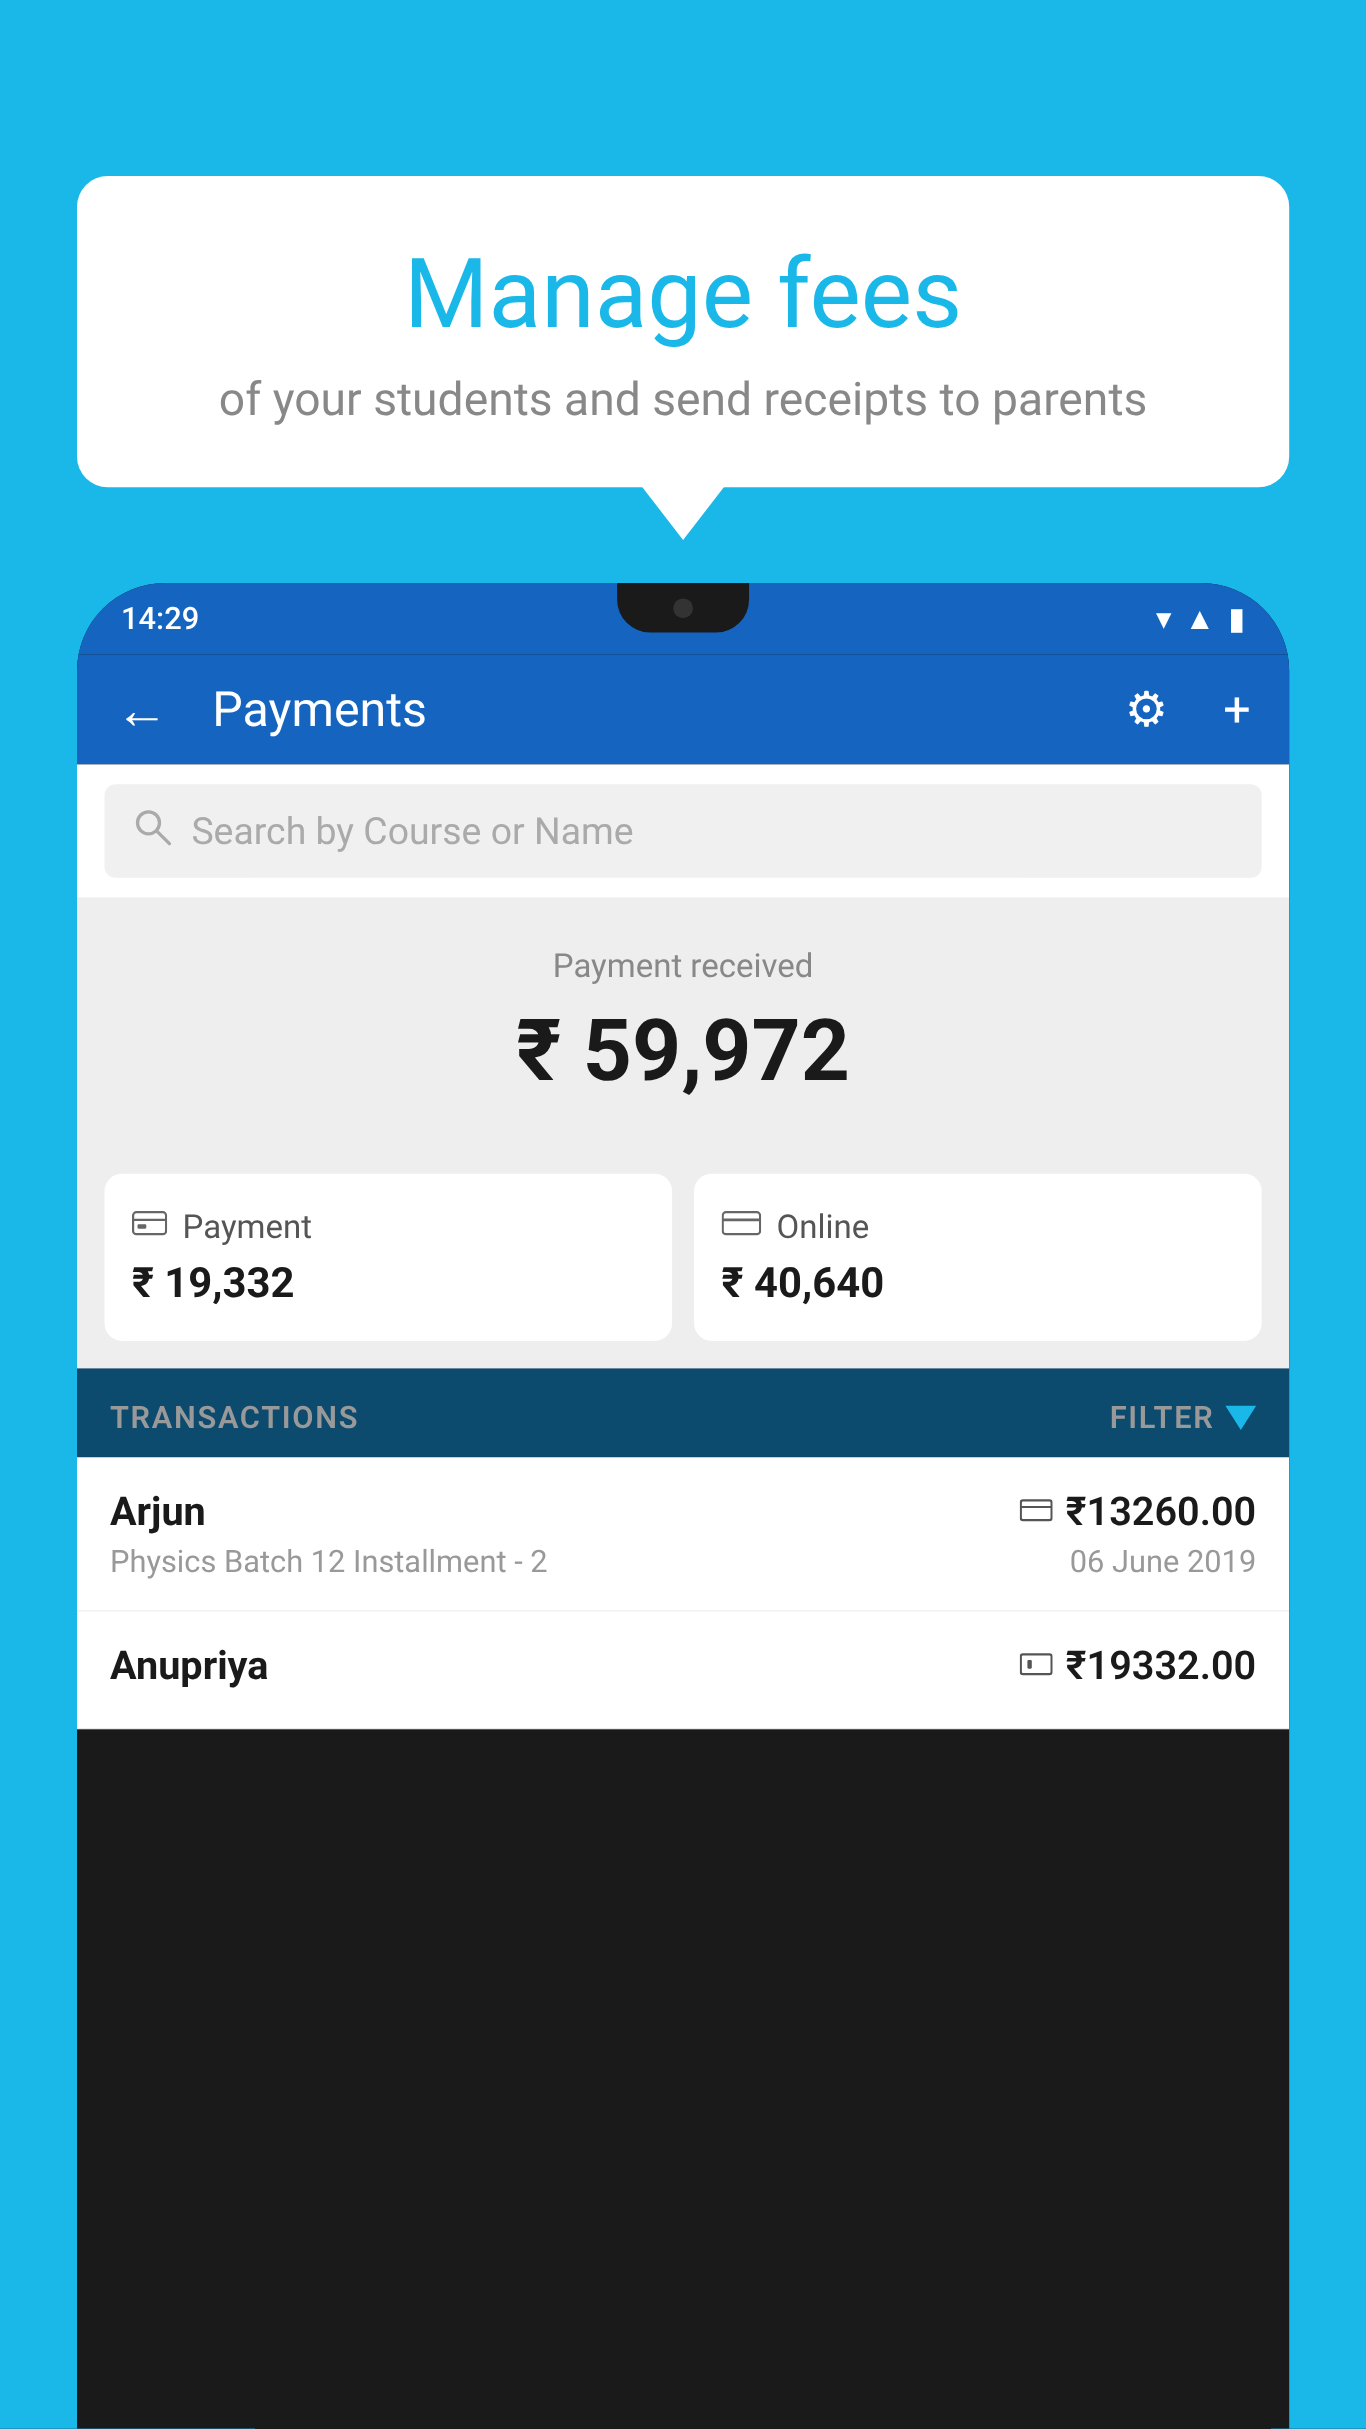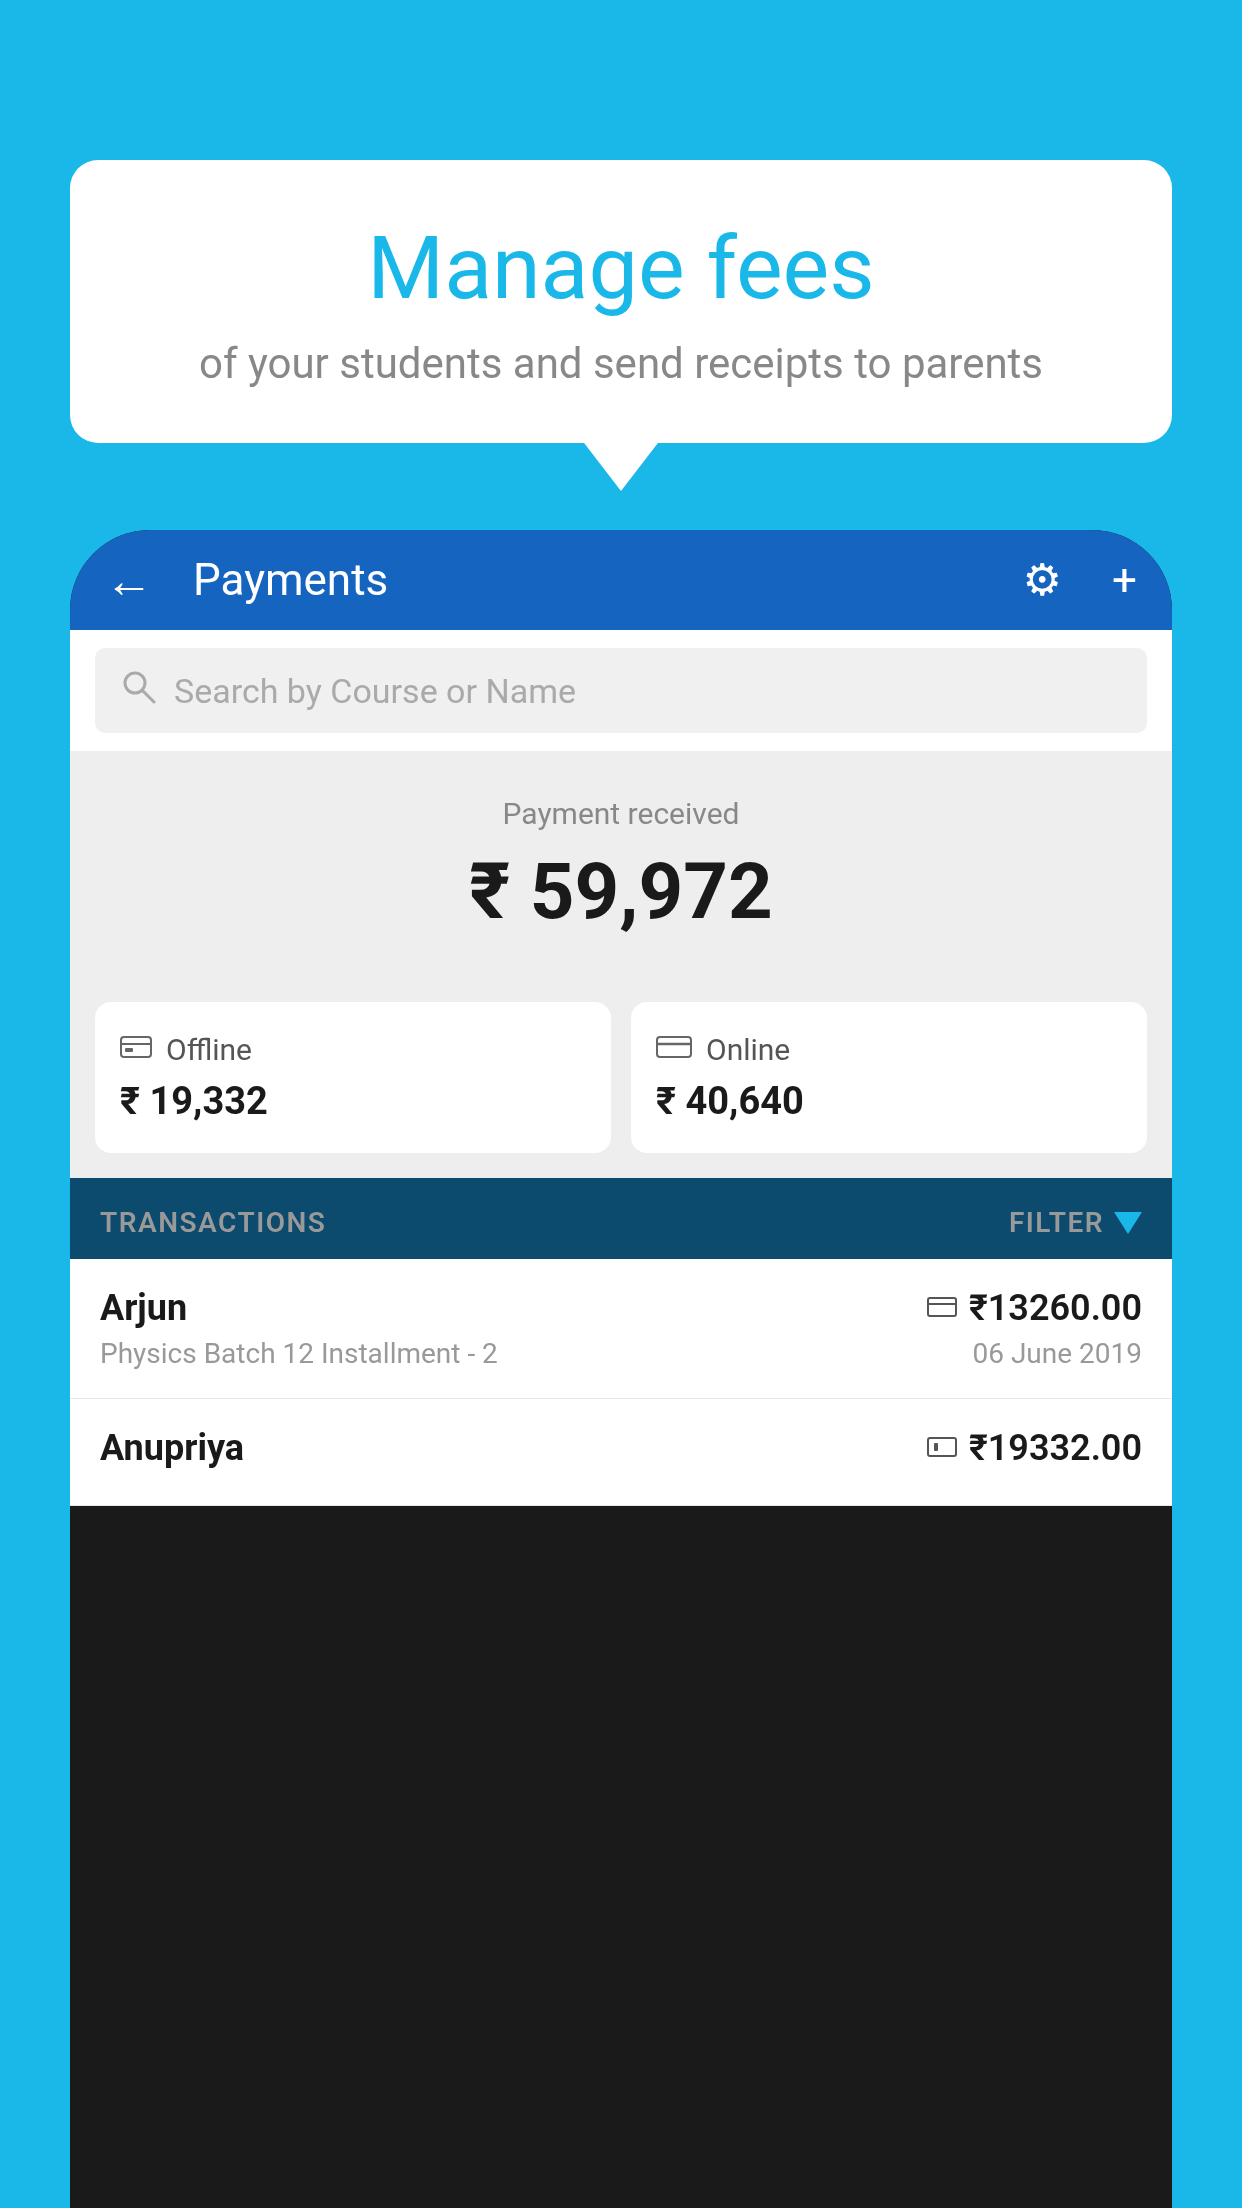--- a/index.html
+++ b/index.html
@@ -356,20 +356,31 @@
 </head>
 <body>
 
 <div class="speech-bubble">
   <div class="bubble-title">Manage fees</div>
   <div class="bubble-subtitle">of your students and send receipts to parents</div>
 </div>
 
 <div class="phone-frame">
 
+  <div class="phone-notch-bar">
+    <span class="time">14:29</span>
+    <div class="notch">
+      <div class="camera-dot"></div>
+    </div>
+    <div class="status-icons">
+      <span class="wifi-icon">▾</span>
+      <span class="signal-icon">▲</span>
+      <span class="battery-icon">▮</span>
+    </div>
+  </div>
 
   <div class="app-header">
     <span class="back-arrow">←</span>
     <span class="app-header-title">Payments</span>
     <span class="gear-icon-btn">⚙</span>
     <span class="plus-icon-btn" style="margin-left:20px;">+</span>
   </div>
 
 
   <div class="app-content">
@@ -395,21 +406,21 @@
 
       <div class="payment-card">
         <div class="card-top">
           <span class="card-icon">
             <svg width="32" height="28" viewBox="0 0 32 28" fill="none">
               <rect x="1" y="5" width="30" height="20" rx="3" stroke="#666" stroke-width="2"></rect>
               <line x1="1" y1="12" x2="31" y2="12" stroke="#666" stroke-width="2"></line>
               <rect x="5" y="16" width="8" height="4" rx="1" fill="#666"></rect>
             </svg>
           </span>
-          <span class="card-label">Offline</span>
+          <span class="card-label">Payment</span>
         </div>
         <div class="card-amount">₹ 19,332</div>
       </div>
 
       <div class="payment-card">
         <div class="card-top">
           <span class="card-icon">
             <svg width="36" height="28" viewBox="0 0 36 28" fill="none">
               <rect x="1" y="5" width="34" height="20" rx="3" stroke="#666" stroke-width="2"></rect>
               <line x1="1" y1="12" x2="35" y2="12" stroke="#666" stroke-width="2.5"></line>

